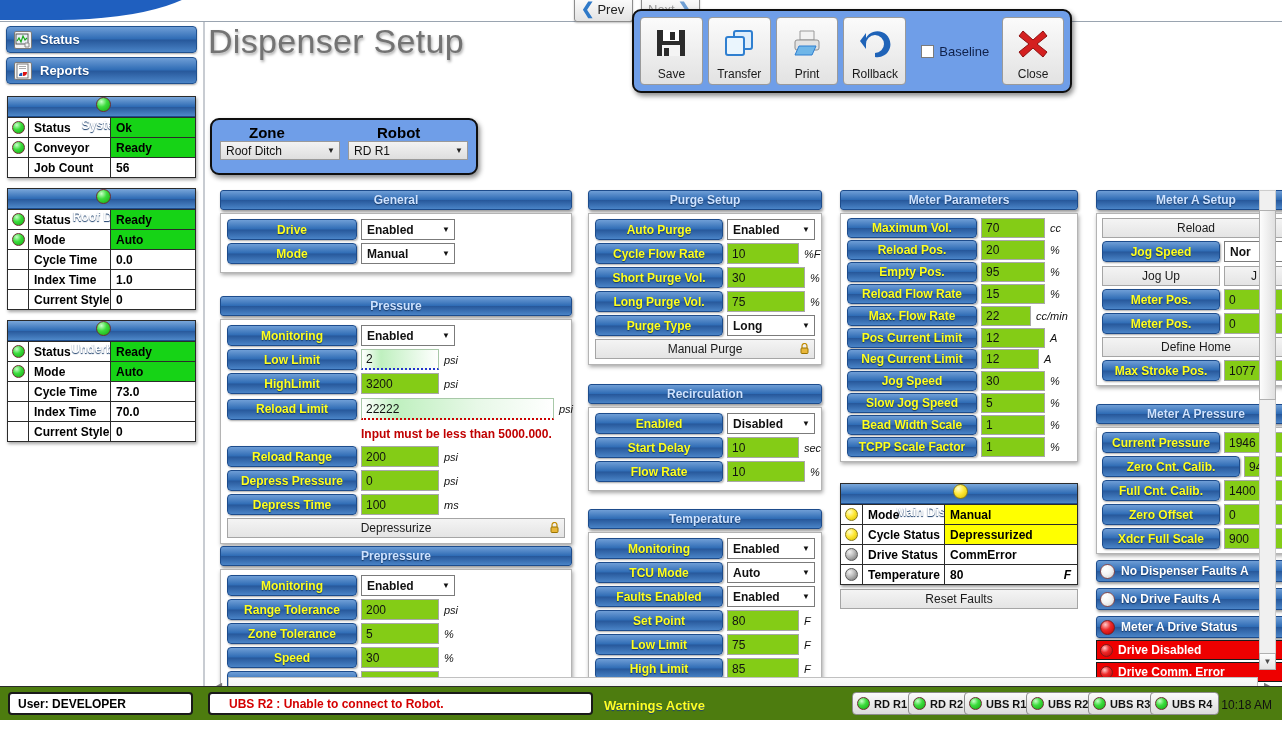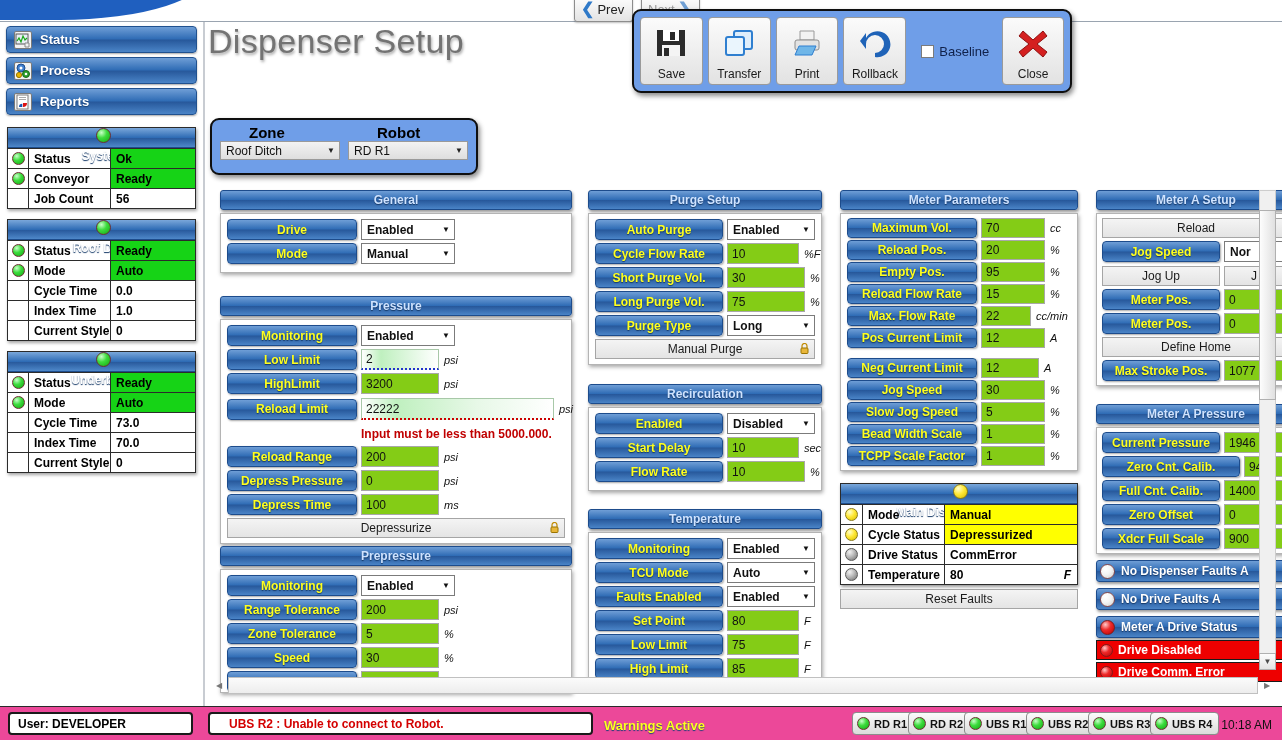--- a/index.html
+++ b/index.html
@@ -159,21 +159,21 @@
   
   #vscroll { position:absolute; left:1259px; top:190px; width:17px; height:480px; background:#f0f0f0; border:1px solid #cdcdcd; }
   #vthumb  { position:absolute; left:1259px; top:210px; width:17px; height:190px; background:linear-gradient(90deg,#fdfdfd,#e0e0e0); border:1px solid #b0b0b0; }
   .vbtn { position:absolute; left:1259px; width:17px; height:17px; background:linear-gradient(#fdfdfd,#e3e3e3); border:1px solid #b0b0b0;
           display:flex; align-items:center; justify-content:center; font-size:8px; color:#4a4a4a; }
   #hscroll { position:absolute; left:228px; top:677px; width:1030px; height:17px; background:linear-gradient(#fbfbfb,#ededed); border:1px solid #c0c0c0; }
   #hleft { position:absolute; left:211px; top:677px; width:16px; height:17px; display:flex; align-items:center; justify-content:center; font-size:8px; color:#777; }
   #hright{ position:absolute; left:1259px; top:677px; width:16px; height:17px; display:flex; align-items:center; justify-content:center; font-size:8px; color:#777; }
 
   
-  #bottom { position:absolute; left:0; top:706px; width:1282px; height:34px; background:#ec4899; border-top:1px solid #2a2a2a; }
+  #bottom { position:absolute; left:0; top:686px; width:1282px; height:34px; background:#4d7c0f; border-top:1px solid #2a2a2a; }
   #user-box { position:absolute; left:8px; top:5px; width:185px; height:23px; background:#fff; border:2px solid #1a1a1a;
               border-radius:4px; display:flex; align-items:center; padding-left:8px; font-size:12px; font-weight:bold; color:#000; }
   #msg-box { position:absolute; left:208px; top:5px; width:385px; height:23px; background:#fff; border:2px solid #1a1a1a;
              border-radius:4px; display:flex; align-items:center; padding-left:19px; font-size:12px; font-weight:bold; color:#d40000; }
   #warn-lbl { position:absolute; left:604px; top:11px; font-size:13px; font-weight:bold; color:#ffff1f; text-shadow:0 1px 1px #1c3f77; }
   .robotchip { position:absolute; top:5px; height:23px; background:linear-gradient(#fbfbfb,#dcdcdc); border:1px solid #8c8c8c;
                border-radius:4px; display:flex; align-items:center; gap:4px; padding:0 6px 0 4px; }
   .robotchip span { font-size:11px; font-weight:bold; color:#111; }
   .robotchip .led { width:13px; height:13px; }
   #clock { position:absolute; right:10px; top:11px; font-size:12px; color:#111; }
@@ -201,32 +201,20 @@
     <span class="navicon">
       <svg width="16" height="16" viewBox="0 0 16 16">
           <rect x="1" y="2" width="12" height="10" fill="#e9eef5" stroke="#5a5a5a"></rect>
           <polyline points="2,9 4,6 6,10 8,4 10,8 12,6" fill="none" stroke="#1aa81a" stroke-width="1.2"></polyline>
           <path d="M10 11 L14 11 L14 15 L10 15 Z" fill="#f2f2f2" stroke="#8a8a8a"></path>
         </svg>
     </span>
     <span class="lbl">Status</span>
   </div>
 
-  <div class="navitem">
-    <span class="navicon">
-      <svg width="16" height="16" viewBox="0 0 16 16">
-          <circle cx="6" cy="5" r="4" fill="#3f7fd0" stroke="#1d4c8c"></circle>
-          <circle cx="6" cy="5" r="1.5" fill="#fff"></circle>
-          <circle cx="11" cy="11" r="3.5" fill="#2ca02c" stroke="#1a6a1a"></circle>
-          <circle cx="11" cy="11" r="1.3" fill="#fff"></circle>
-          <circle cx="4" cy="12" r="2.6" fill="#e8b400" stroke="#9a7800"></circle>
-        </svg>
-    </span>
-    <span class="lbl">Process</span>
-  </div>
 
   <div class="navitem">
     <span class="navicon">
       <svg width="16" height="16" viewBox="0 0 16 16">
           <rect x="2" y="1" width="11" height="14" fill="#fff" stroke="#7a7a7a"></rect>
           <line x1="4" y1="3.5" x2="11" y2="3.5" stroke="#aaa"></line>
           <line x1="4" y1="5.5" x2="11" y2="5.5" stroke="#aaa"></line>
           <path d="M8 13 A4 4 0 0 0 12 9 L8 9 Z" fill="#d11"></path>
           <path d="M4 13 A3.3 3.3 0 0 1 7.3 9.7 L7.3 13 Z" fill="#1a54b0"></path>
         </svg>
@@ -655,21 +643,21 @@
     <div class="frow" style="height:20px;margin-bottom:2px">
       <div class="fbtn" style="width:130px;height:20px">Reload Flow Rate</div>
       <div class="finp" style="width:64px;height:20px;margin-left:4px">15</div>
       <span class="unit">%</span>
     </div>
     <div class="frow" style="height:20px;margin-bottom:2px">
       <div class="fbtn" style="width:130px;height:20px">Max. Flow Rate</div>
       <div class="finp" style="width:50px;height:20px;margin-left:4px">22</div>
       <span class="unit">cc/min</span>
     </div>
-    <div class="frow" style="height:20px;margin-bottom:10px">
+    <div class="frow" style="height:20px;margin-bottom:1px">
       <div class="fbtn" style="width:130px;height:20px">Pos Current Limit</div>
       <div class="finp" style="width:64px;height:20px;margin-left:4px">12</div>
       <span class="unit">A</span>
     </div>
     <div class="frow" style="height:20px;margin-bottom:2px">
       <div class="fbtn" style="width:130px;height:20px">Neg Current Limit</div>
       <div class="finp" style="width:58px;height:20px;margin-left:4px">12</div>
       <span class="unit">A</span>
     </div>
     <div class="frow" style="height:20px;margin-bottom:2px">

